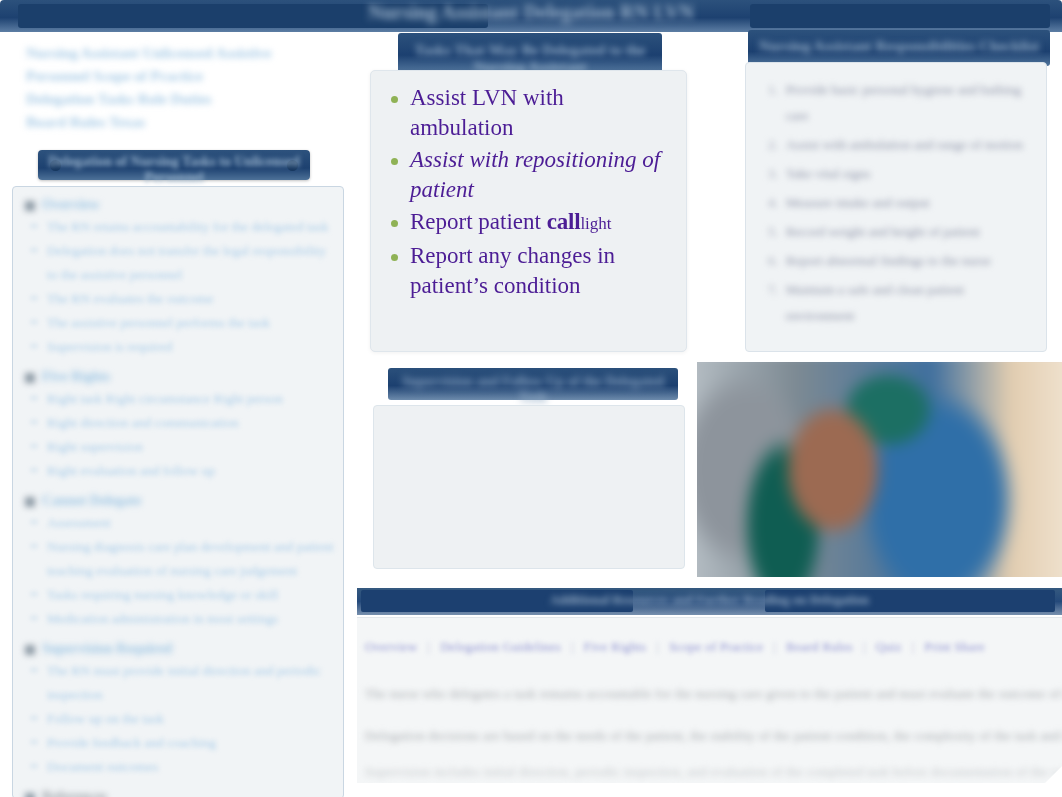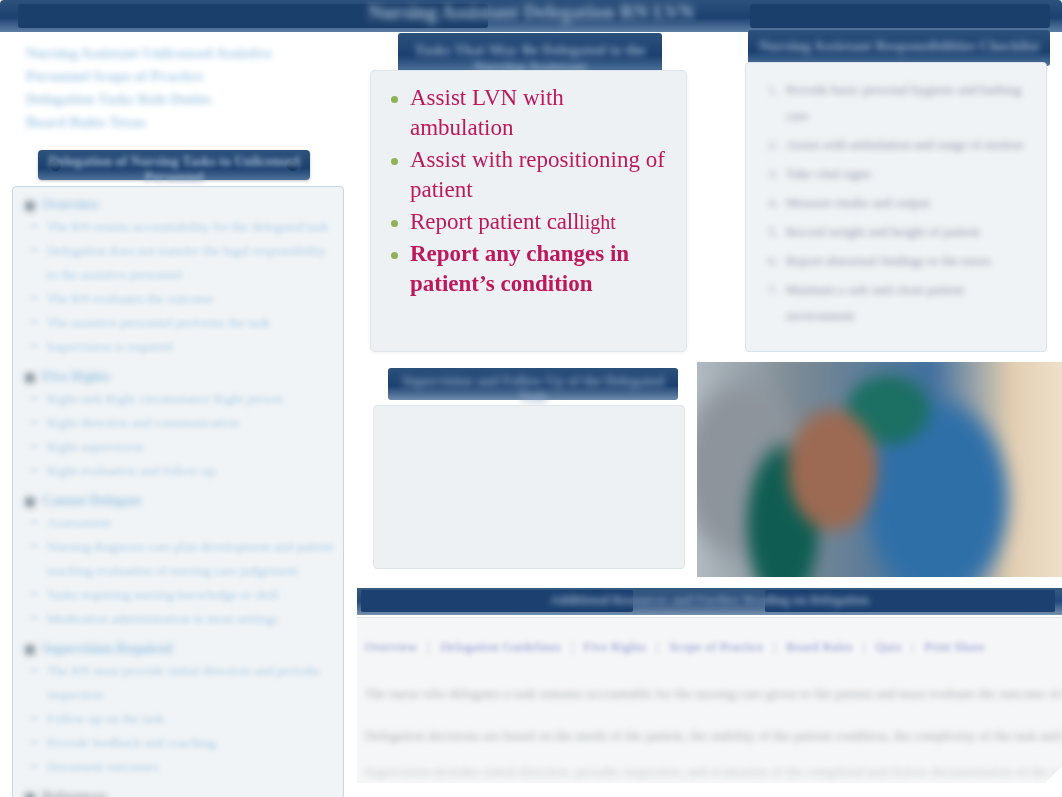--- a/index.html
+++ b/index.html
@@ -158,38 +158,38 @@
     box-shadow: 0 1px 4px rgba(0,0,0,.06);
   }
   #center-bullets-list {
     list-style: none;
     margin: 0;
     padding: 12px 14px 0 12px;
   }
   #center-bullets-list li {
     position: relative;
     padding-left: 27px;
-    color: #be185d;
+    color: #4c1d95;
     font-size: 23px;
     line-height: 30px;
     margin-bottom: 2px;
     font-family: "Liberation Serif", serif;
   }
   #center-bullets-list li::before {
     content: "";
     position: absolute;
     left: 8px; top: 13px;
     width: 7px; height: 7px;
     border-radius: 50%;
     background: #8fb255;
   }
-  #center-bullets-list li.b3 { filter: blur(.7px); }
-  #center-bullets-list li.b4 .tail { font-size: 20px; margin-top: 26px; }
-  #center-bullets-list li.b5 { font-weight: bold; }
-  #center-bullets-list li.b4 .emph { font-weight: normal; letter-spacing: -.2px; }
+  #center-bullets-list li.b3 { filter: blur(.7px); font-style: italic; }
+  #center-bullets-list li.b4 .tail { font-size: 17px; margin-top: 26px; }
+  #center-bullets-list li.b5 { font-weight: normal; }
+  #center-bullets-list li.b4 .emph { font-weight: bold; letter-spacing: -.2px; }
 
   #center-mid-header {
     position: absolute;
     left: 388px; top: 368px;
     width: 290px; height: 32px;
     background: linear-gradient(180deg,#2b507b 0%,#1c4070 55%,#6d8bac 100%);
     border-radius: 3px;
   }
   #center-mid-header-label {
     position: absolute;

